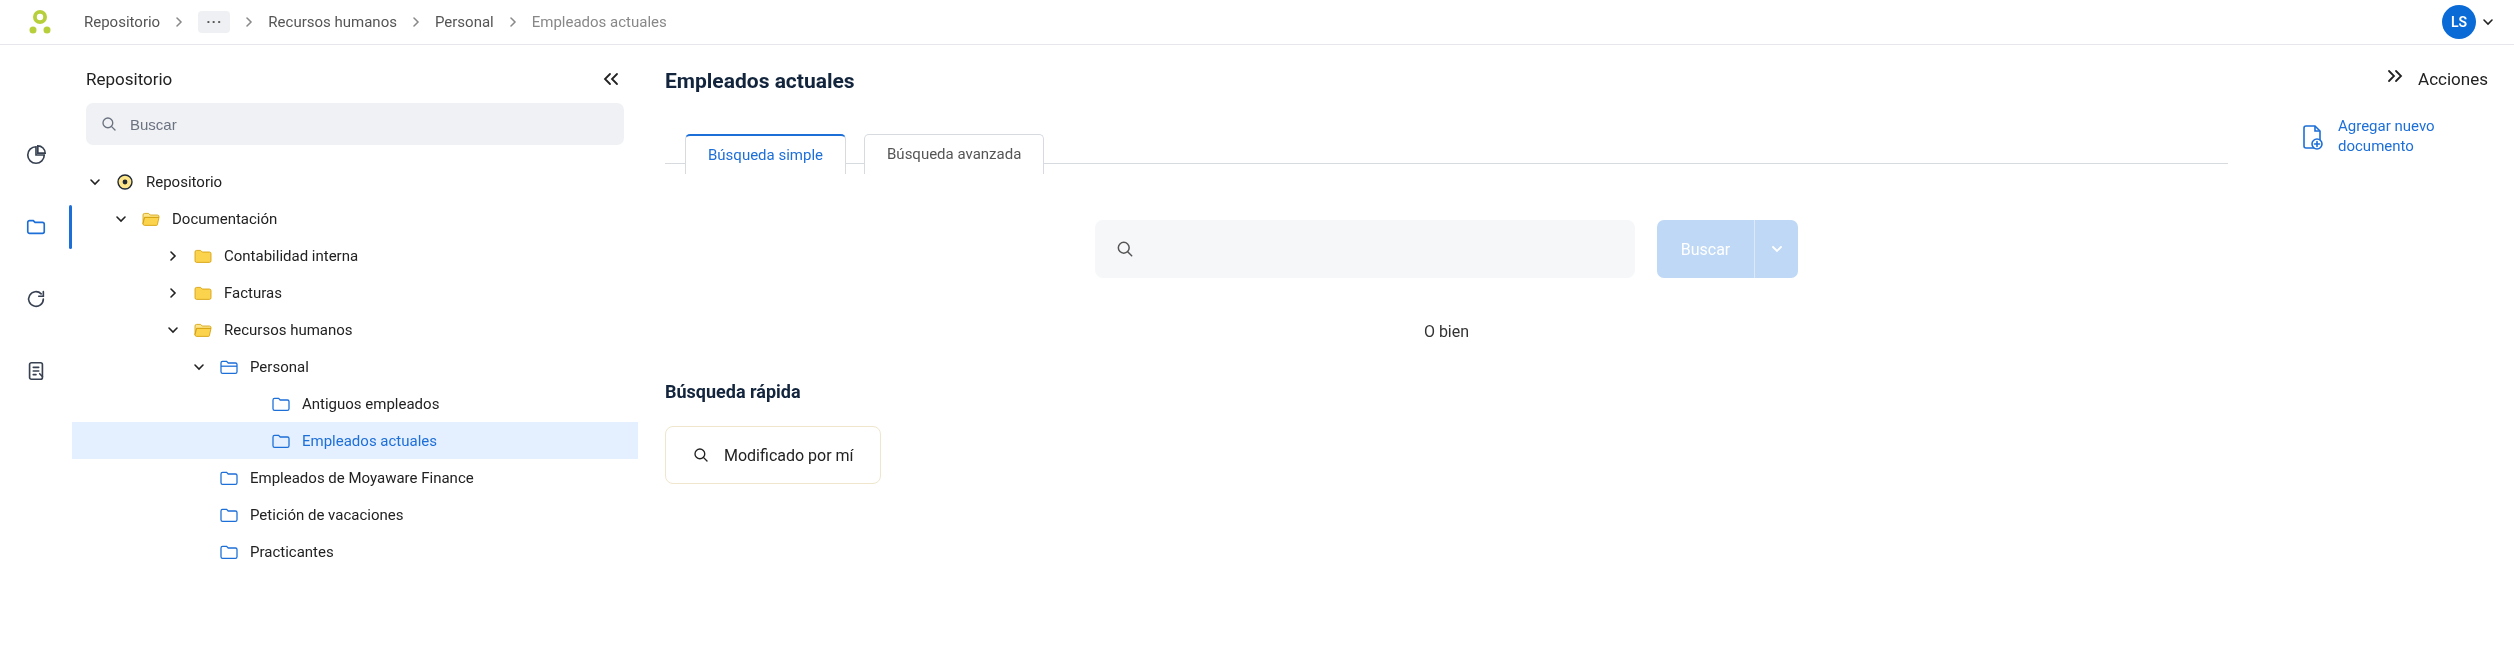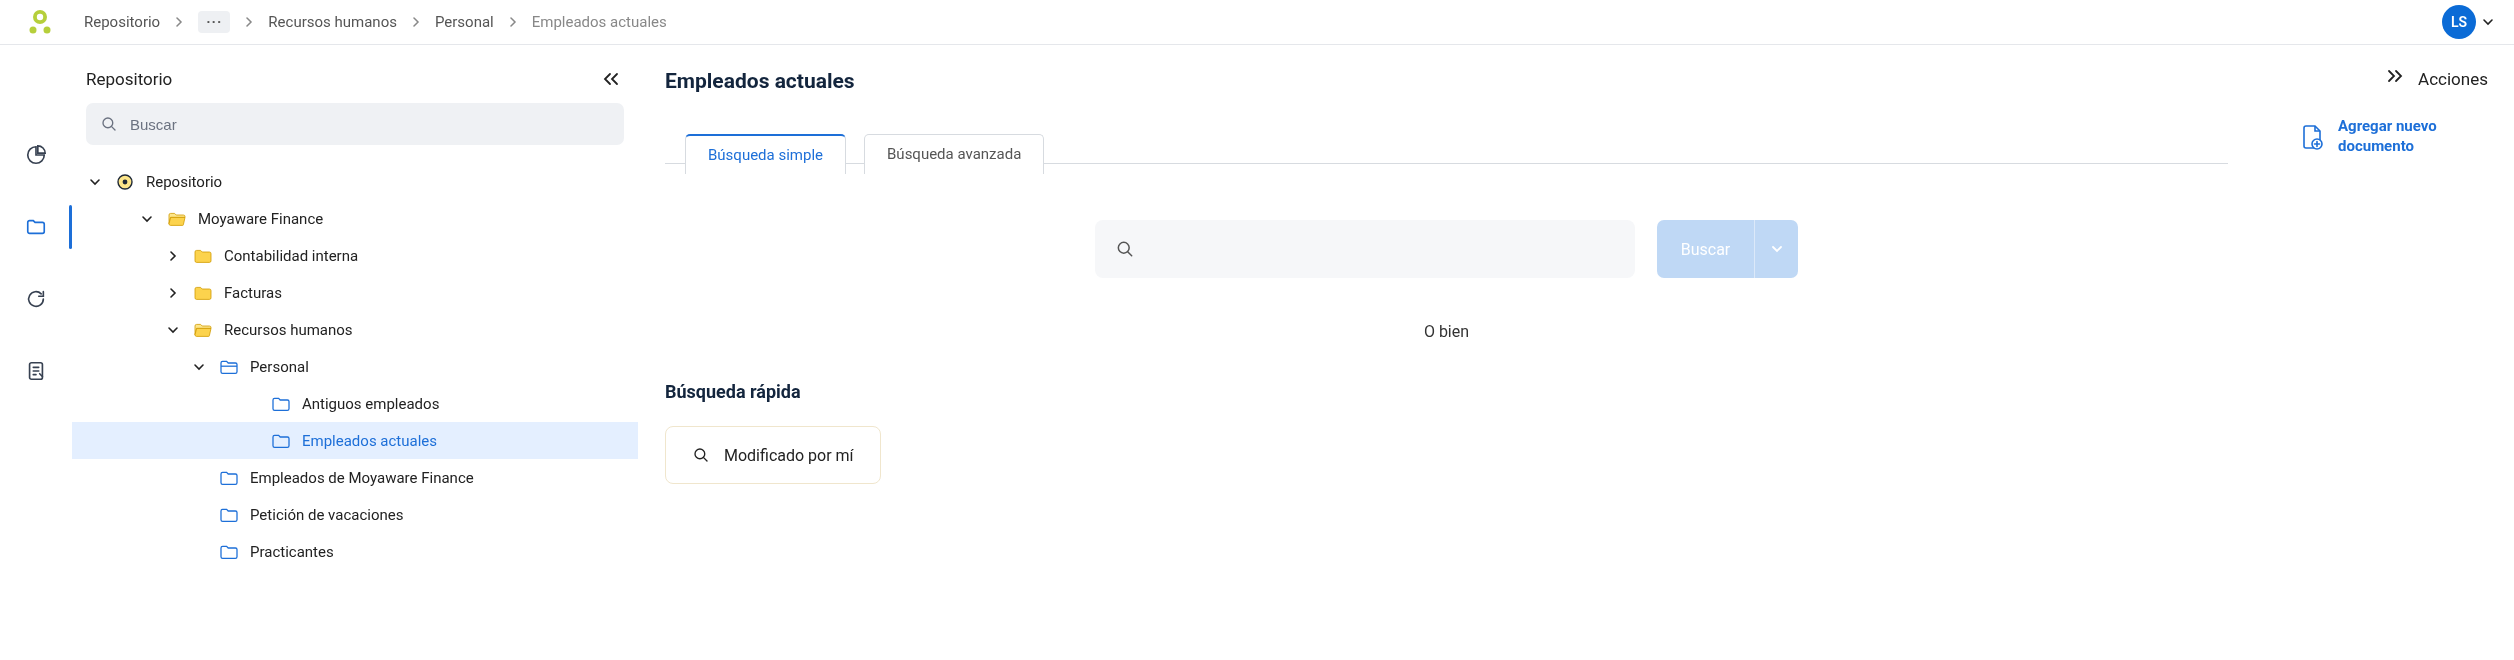--- a/index.html
+++ b/index.html
@@ -323,21 +323,21 @@
     display: flex;
     align-items: center;
     gap: 14px;
     color: #1d6fd8;
     font-size: 15px;
     margin-top: 28px;
     cursor: pointer;
     margin-left: auto;
     text-align: left;
   }
-  .add-doc .txt { max-width: 150px; line-height: 1.3; font-weight: bold; }
+  .add-doc .txt { max-width: 150px; line-height: 1.3; }
   svg { display: block; }
 </style>
 </head>
 <body>
 
 <div class="app">
 
   <div class="topbar">
     <div class="logo">
       <svg width="30" height="30" viewBox="0 0 30 30">
@@ -438,33 +438,33 @@
               </svg>
             </span>
           <span class="node-icon">
               <svg width="18" height="18" viewBox="0 0 18 18">
                 <circle cx="9" cy="9" r="7" fill="#fde68a" stroke="#1f2937" stroke-width="1.4"></circle>
                 <circle cx="9" cy="9" r="2.4" fill="#1f2937"></circle>
               </svg>
             </span>
           <span>Repositorio</span>
         </div>
-        <div class="tree-row indent-2">
+        <div class="tree-row indent-1">
           <span class="caret">
               <svg width="12" height="12" viewBox="0 0 12 12">
                 <path d="M2 4l4 4 4-4" stroke="#222" stroke-width="1.6" fill="none" stroke-linecap="round"></path>
               </svg>
             </span>
           <span class="node-icon">
               <svg width="20" height="16" viewBox="0 0 24 20">
                 <path d="M2 5a2 2 0 0 1 2-2h5l2 2h9a2 2 0 0 1 2 2v1H4l-2 8V5z" fill="#fde68a" stroke="#d19a00" stroke-width="1"></path>
                 <path d="M4 8h18l-2 9a1 1 0 0 1-1 1H4a2 2 0 0 1-2-2l2-8z" fill="#fcd34d" stroke="#d19a00" stroke-width="1"></path>
               </svg>
             </span>
-          <span>Moyaware Finance</span>
+          <span>Documentación</span>
         </div>
         <div class="tree-row indent-3">
           <span class="caret">
               <svg width="12" height="12" viewBox="0 0 12 12">
                 <path d="M4 2l4 4-4 4" stroke="#222" stroke-width="1.6" fill="none" stroke-linecap="round"></path>
               </svg>
             </span>
           <span class="node-icon">
               <svg width="20" height="16" viewBox="0 0 24 20">
                 <path d="M2 5a2 2 0 0 1 2-2h5l2 2h9a2 2 0 0 1 2 2v9a2 2 0 0 1-2 2H4a2 2 0 0 1-2-2V5z" fill="#fcd34d" stroke="#d19a00" stroke-width="1"></path>

